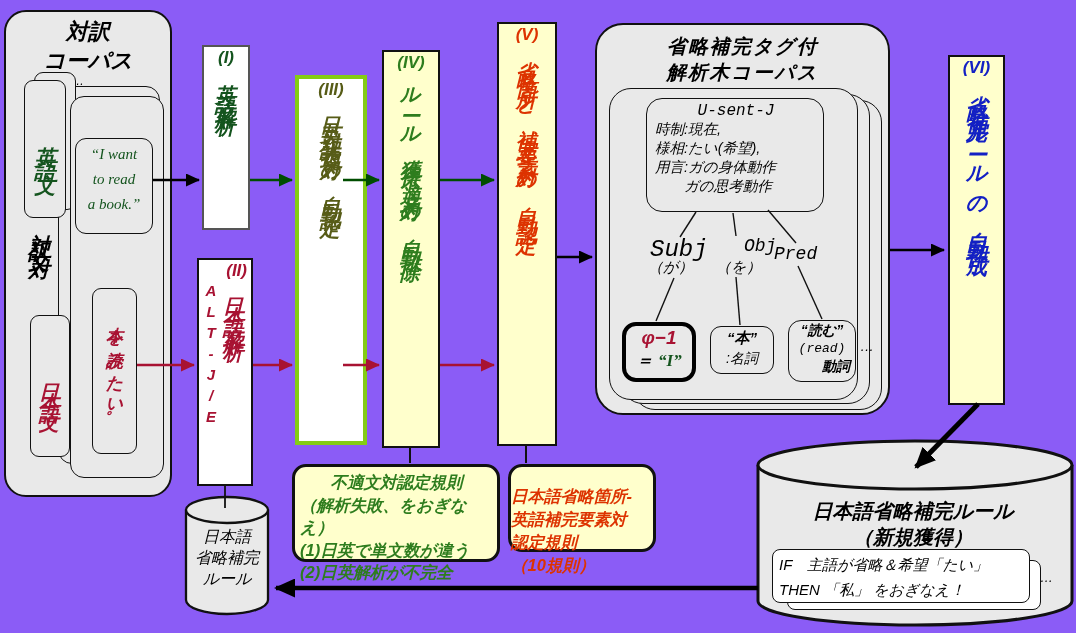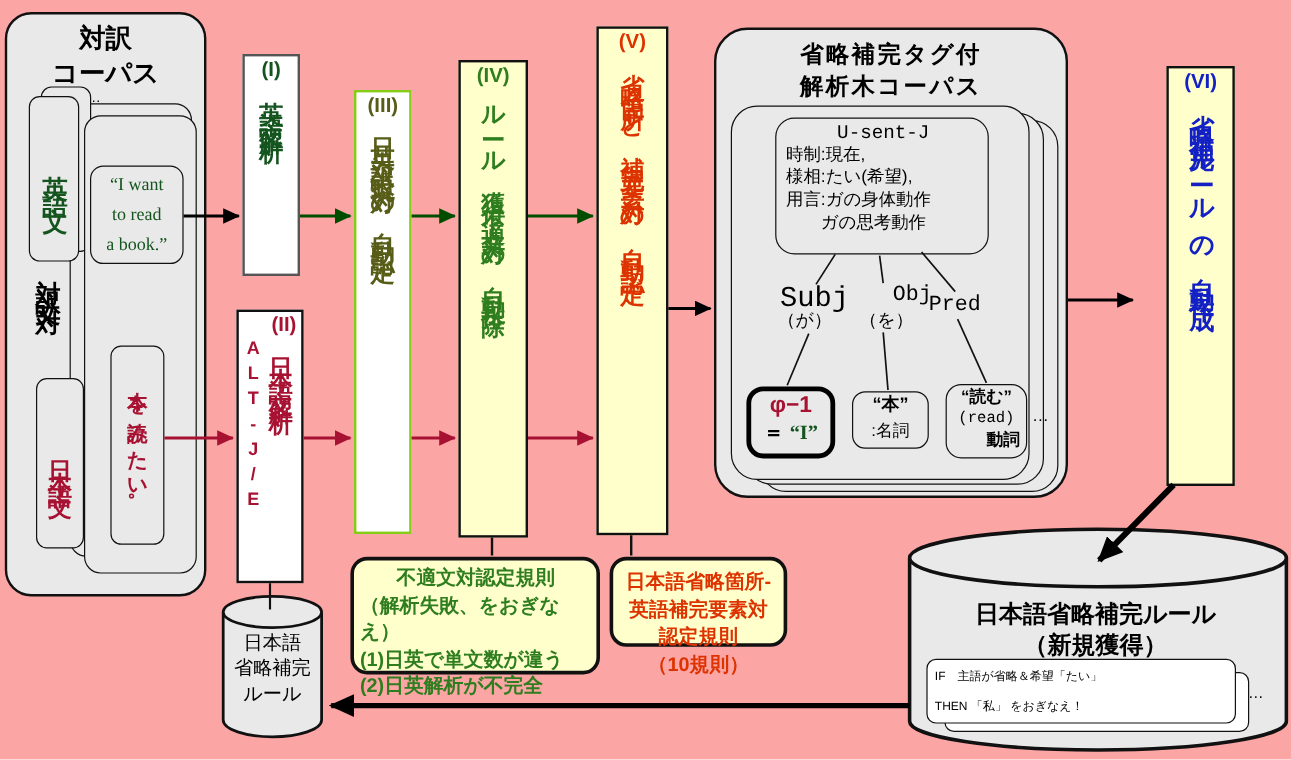--- a/index.html
+++ b/index.html
@@ -1,17 +1,17 @@
 <!DOCTYPE html>
 <html><head>
 <meta charset="utf-8">
 <style>
   html,body{margin:0;padding:0;background:#fff;}
-  #canvas{position:relative;width:1076px;height:633px;background:#fca5a5;overflow:hidden;
-          font-family:"Liberation Sans","DejaVu Sans",sans-serif;color:#000;}
+  #canvas{position:relative;width:1076px;height:633px;background:#8b5cf6;overflow:hidden;
+          font-family:"Liberation Sans","DejaVu Sans",sans-serif;color:#000;font-style:italic;}
   .abs{position:absolute;box-sizing:border-box;}
   .vt{writing-mode:vertical-rl;text-orientation:upright;}
   .panel{background:#e9e9e9;border:2px solid #111;}
   .yellow{background:#ffffcc;border:2.5px solid #111;}
   .step{display:flex;flex-direction:column;align-items:center;}
   .stephead{font-weight:bold;font-size:17px;line-height:22px;}
   .steplabel{font-weight:bold;}
   .c-eng{color:#14541e;}      
   .c-jap{color:#a81232;}      
   .c-olive{color:#575c17;}    
@@ -40,21 +40,21 @@
   <div class="abs card" style="left:58px;top:86px;width:102px;height:378px;border-radius:14px;"></div>
   <div class="abs" style="left:72px;top:74px;font-size:12px;letter-spacing:2px;">…</div>
 
   <div class="abs card" style="left:34px;top:72px;width:42px;height:138px;border-radius:9px;"></div>
   <div class="abs card" style="left:24px;top:80px;width:42px;height:138px;border-radius:9px;display:flex;align-items:center;justify-content:center;">
     <span class="vt c-eng" style="font-weight:bold;font-size:21px;letter-spacing:13px;">英語文</span>
   </div>
 
   <div class="abs card" style="left:70px;top:96px;width:94px;height:382px;border-radius:14px;"></div>
 
-  <div class="abs card serif c-eng" style="left:75px;top:138px;width:78px;height:82px;border-radius:11px;font-size:15px;line-height:25px;text-align:center;padding-top:3px;">
+  <div class="abs card serif c-eng" style="left:75px;top:138px;width:78px;height:96px;border-radius:11px;font-size:15px;line-height:25px;text-align:center;padding-top:3px;">
     <div>“I want</div>
     <div>to read</div>
     <div>a book.”</div>
   </div>
 
   <div class="abs vt" style="left:25px;top:216px;height:132px;font-weight:bold;font-size:21px;letter-spacing:8px;">対訳文対</div>
 
   <div class="abs card" style="left:30px;top:315px;width:40px;height:142px;border-radius:9px;display:flex;align-items:center;justify-content:center;">
     <span class="vt c-jap" style="font-weight:bold;font-size:20px;letter-spacing:9px;">日本語文</span>
   </div>
@@ -69,21 +69,21 @@
   </div>
 
   <div class="abs" style="left:197px;top:258px;width:56px;height:228px;background:#fff;border:2px solid #111;">
     <div class="stephead c-jap" style="text-align:right;padding-right:4px;">(II)</div>
     <div style="display:flex;justify-content:center;gap:1px;">
       <span class="vt c-jap" style="font-weight:bold;font-size:15px;letter-spacing:4px;">ALT-J/E</span>
       <span class="vt steplabel c-jap" style="font-size:20px;letter-spacing:9px;">日本語文解析</span>
     </div>
   </div>
 
-  <div class="abs step" style="left:295px;top:75px;width:48px;height:370px;background:#fff;border:2px solid #84cc16;">
+  <div class="abs step" style="left:295px;top:75px;width:72px;height:370px;background:#fff;border:4px solid #84cc16;">
     <div class="stephead c-olive">(III)</div>
     <div class="vt steplabel c-olive" style="font-size:20px;letter-spacing:7px;">日英対訳表現対の自動認定</div>
   </div>
 
   <div class="abs step yellow" style="left:382px;top:50px;width:58px;height:398px;">
     <div class="stephead c-proc">(IV)</div>
     <div class="vt steplabel c-proc" style="font-size:20px;letter-spacing:8px;">ルール獲得不適文対の自動排除</div>
   </div>
 
   <div class="abs step yellow" style="left:497px;top:22px;width:60px;height:424px;">
@@ -129,33 +129,33 @@
     <div style="font-weight:bold;font-size:15px;line-height:22px;">“本”</div>
     <div style="font-size:14px;line-height:18px;">:名詞</div>
   </div>
   <div class="abs card" style="left:788px;top:320px;width:68px;height:62px;border-radius:13px;text-align:center;">
     <div style="font-weight:bold;font-size:14px;line-height:19px;">“読む”</div>
     <div class="mono" style="font-size:13px;line-height:17px;">(read)</div>
     <div style="font-weight:bold;font-size:14px;line-height:19px;text-align:right;padding-right:5px;">動詞</div>
   </div>
   <div class="abs" style="left:860px;top:338px;font-size:14px;">…</div>
 
-  <div class="abs step yellow" style="left:972px;top:55px;width:57px;height:350px;">
+  <div class="abs step yellow" style="left:948px;top:55px;width:57px;height:350px;">
     <div class="stephead c-blue">(VI)</div>
     <div class="vt steplabel c-blue" style="font-size:21px;letter-spacing:8px;">省略補完ルールの自動作成</div>
   </div>
 
   <div class="abs notebox c-proc" style="left:292px;top:464px;width:208px;height:98px;font-size:16.5px;line-height:22.5px;padding:4px 4px 0 5px;">
     <div style="text-align:center;">不適文対認定規則</div>
     <div>（解析失敗、をおぎなえ）</div>
     <div>(1)日英で単文数が違う</div>
     <div>(2)日英解析が不完全</div>
   </div>
 
-  <div class="abs notebox c-orange" style="left:508px;top:464px;width:148px;height:75px;font-size:16.5px;line-height:23px;text-align:center;padding-top:7px;">
+  <div class="abs notebox c-orange" style="left:508px;top:464px;width:148px;height:88px;font-size:16.5px;line-height:23px;padding-top:18px;">
     <div>日本語省略箇所-</div>
     <div>英語補完要素対</div>
     <div>認定規則</div>
     <div>（10規則）</div>
   </div>
 
   <div class="abs" style="left:184px;top:494px;width:86px;height:126px;">
     <svg width="86" height="126">
       <path d="M2 16 L2 106 A41 14 0 0 0 84 106 L84 16" fill="#e9e9e9" stroke="#111" stroke-width="2.3"></path>
       <ellipse cx="43" cy="16" rx="41" ry="13" fill="#e9e9e9" stroke="#111" stroke-width="2.3"></ellipse>
@@ -168,21 +168,21 @@
   </div>
 
   <div class="abs" style="left:756px;top:438px;width:314px;height:192px;">
     <svg width="318" height="192">
       <path d="M2 27 L2 163 A157 24 0 0 0 316 163 L316 27" fill="#e9e9e9" stroke="#111" stroke-width="3"></path>
       <ellipse cx="159" cy="27" rx="157" ry="24" fill="#e9e9e9" stroke="#111" stroke-width="3"></ellipse>
     </svg>
     <div class="abs" style="left:0;top:60px;width:100%;text-align:center;font-weight:bold;font-size:20px;">日本語省略補完ルール</div>
     <div class="abs" style="left:0;top:86px;width:100%;text-align:center;font-weight:bold;font-size:20px;">（新規獲得）</div>
     <div class="abs" style="left:31px;top:122px;width:254px;height:50px;background:#fff;border:1.6px solid #111;border-radius:8px;"></div>
-    <div class="abs" style="left:16px;top:111px;width:258px;height:54px;background:#fff;border:1.6px solid #111;border-radius:8px;font-size:10px;line-height:25px;padding:2px 0 0 6px;">
+    <div class="abs" style="left:16px;top:111px;width:258px;height:54px;background:#fff;border:1.6px solid #111;border-radius:8px;font-size:15px;line-height:25px;padding:2px 0 0 6px;">
       <div>IF　主語が省略＆希望「たい」</div>
       <div>THEN 「私」 をおぎなえ！</div>
     </div>
     <div class="abs" style="left:284px;top:132px;font-size:13px;">…</div>
   </div>
 
   <svg class="overlay" width="1076" height="633">
     <defs>
       <marker id="mB" markerUnits="userSpaceOnUse" markerWidth="15" markerHeight="13" refX="13" refY="6.5" orient="auto">
         <path d="M0,0 L14,6.5 L0,13 z" fill="#000"></path>

